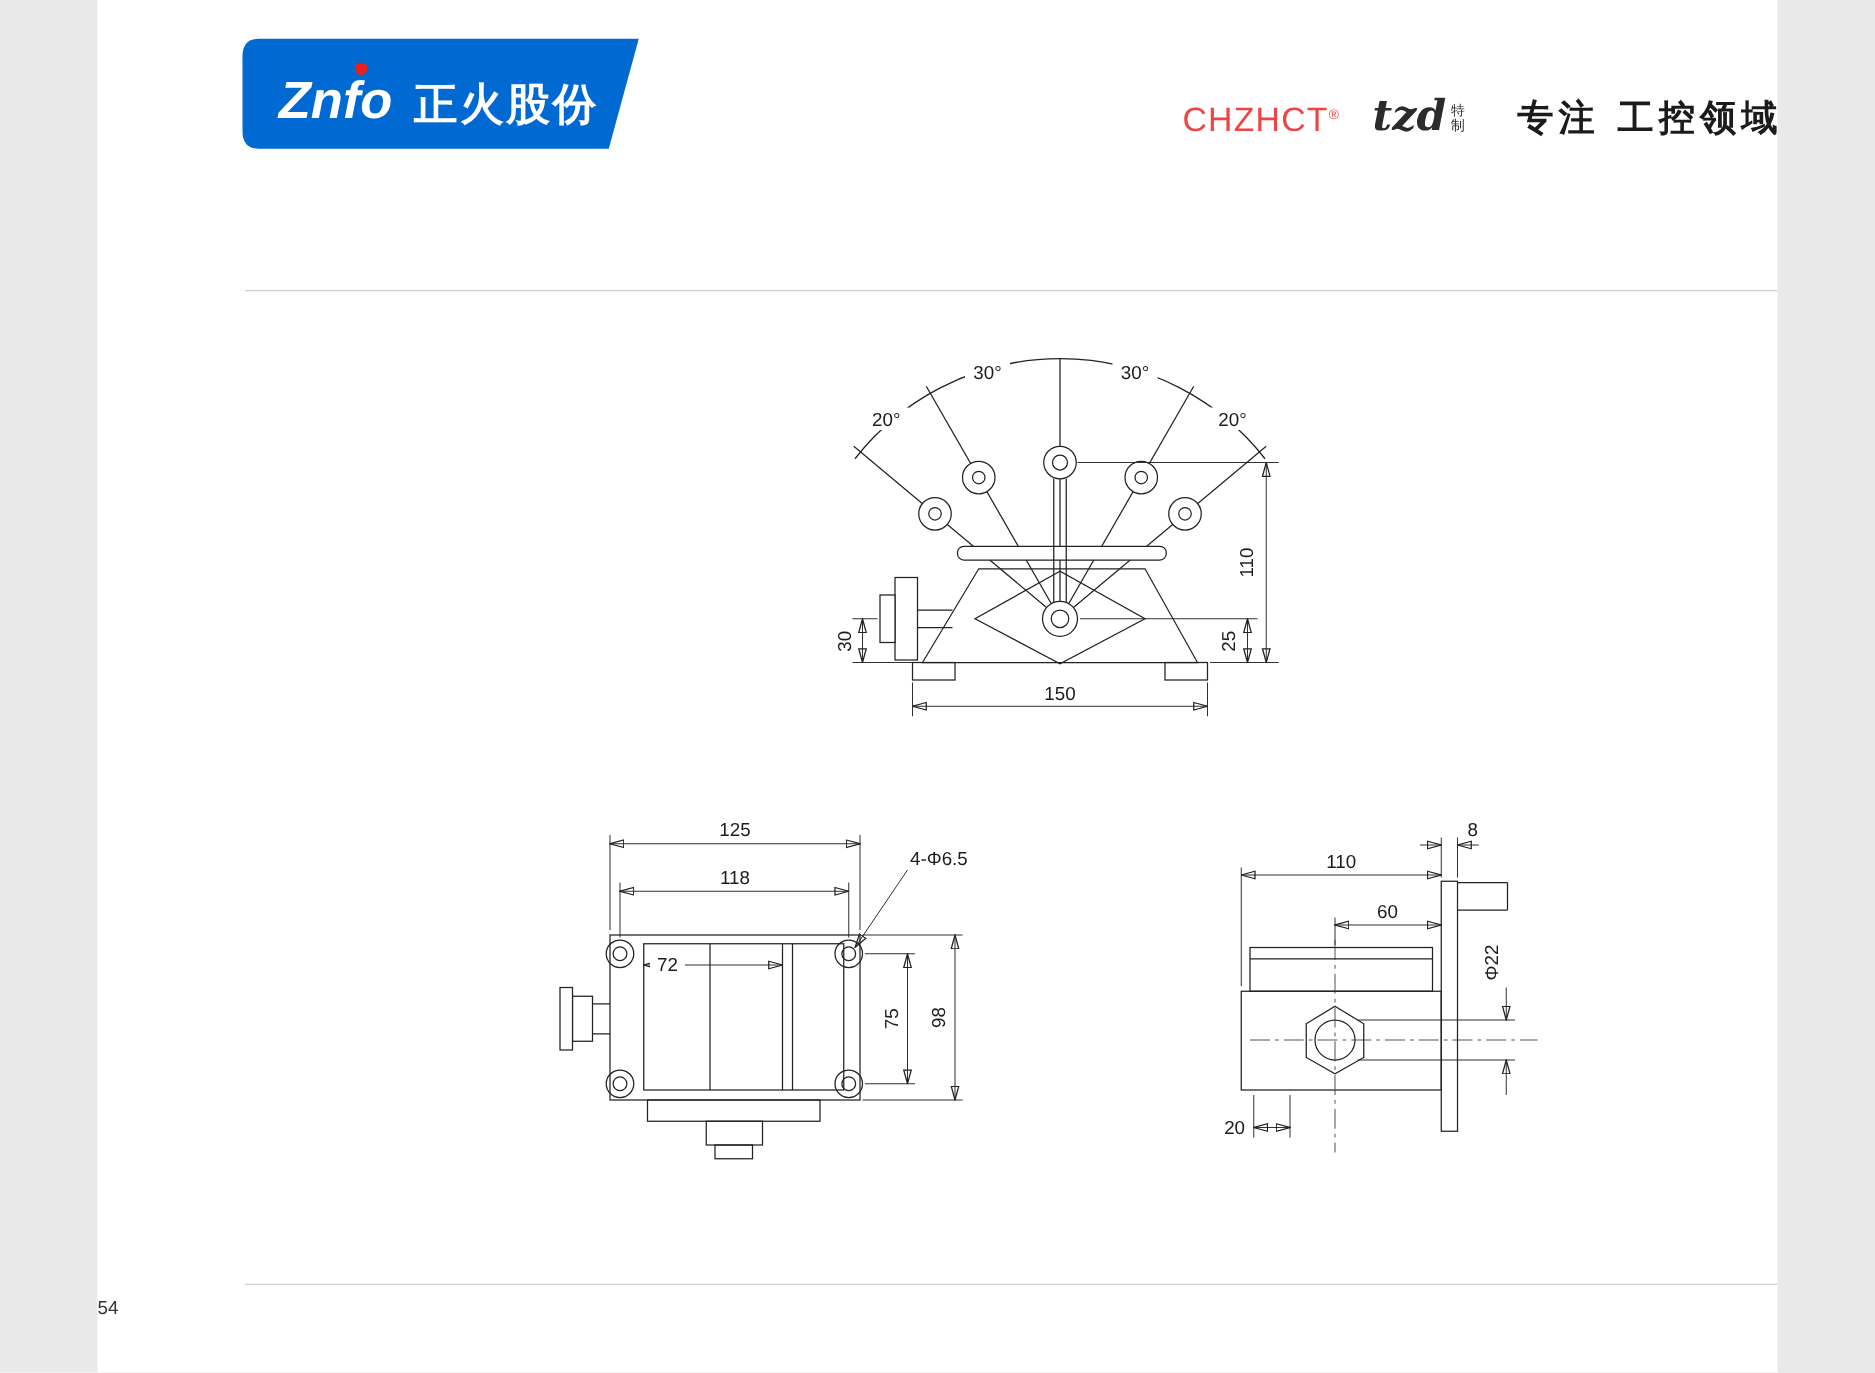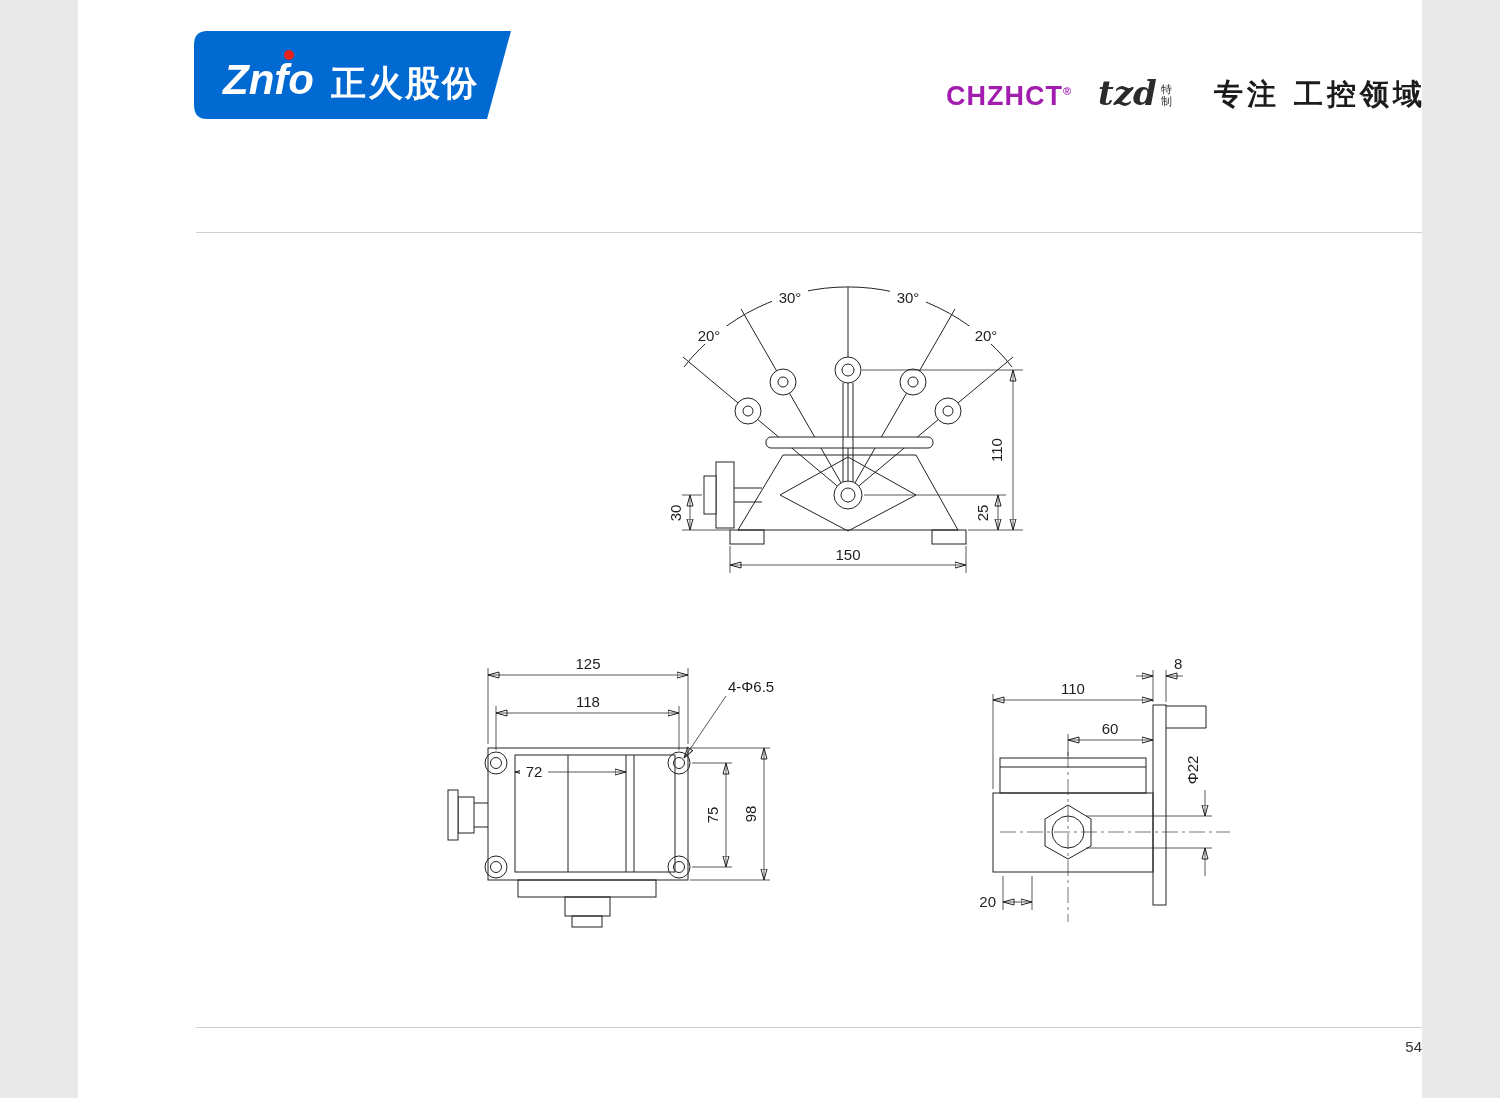--- a/index.html
+++ b/index.html
@@ -4,35 +4,35 @@
 <style>
   * { margin:0; padding:0; box-sizing:border-box; }
   html,body { background:#e9e9e9; }
   .page { position:relative; width:1344px; height:1098px; background:#ffffff;
           font-family:"Liberation Sans", sans-serif; overflow:hidden; margin:0 auto; }
 
   
   .banner-svg { position:absolute; left:115px; top:30px; }
   .hdr-right { position:absolute; left:868px; top:58px; height:52px;
                display:flex; align-items:flex-end; }
-  .brand { font-weight:bold; font-size:27px; letter-spacing:1px; color:#a21caf; line-height:1; }
+  .brand { font-weight:normal; font-size:27px; letter-spacing:1px; color:#ef4444; line-height:1; }
   .brand sup { font-size:11px; vertical-align:super; }
   .brand2 { font-family:"DejaVu Serif", serif; font-style:italic; font-weight:bold;
             font-size:34px; color:#2b2b2b; line-height:1; margin-left:26px;text-align:center; }
   .brand2-tags { display:flex; flex-direction:column; font-size:11px; line-height:12px;
                  color:#2b2b2b; margin-left:4px; padding-bottom:3px; }
   .slogan { font-family:"DejaVu Serif", serif; font-weight:bold; font-size:29px;
             color:#1b1b1b; letter-spacing:4px; line-height:1; margin-left:42px; white-space:nowrap; }
   .slogan .num { font-size:37px; letter-spacing:0; font-family:"DejaVu Sans", sans-serif; }
 
   
   .page-title { position:absolute; left:118px; top:168px; font-size:21px; color:#1c57d6; }
   .rule { position:absolute; left:118px; width:1264px; height:1px; background:#cfcfcf; }
   .rule-top { top:232px; } .rule-bottom { top:1027px; }
-  .page-num { position:absolute; top:1038px; left:0; width:100%; text-align:right;
+  .page-num { position:absolute; top:1038px; left:0; width:100%; text-align:left;
               font-size:15px; color:#333; }
 
   
   .drawing { position:absolute; }
   .drawing line, .drawing path, .drawing rect, .drawing circle, .drawing polygon {
       stroke:#222; fill:none; stroke-width:1; }
   .drawing .thin { stroke-width:0.8; }
   .drawing .dim line { stroke-width:0.75; }
   .drawing .white { fill:#fff; }
   .drawing .labelbg { fill:#fff; stroke:none; }

